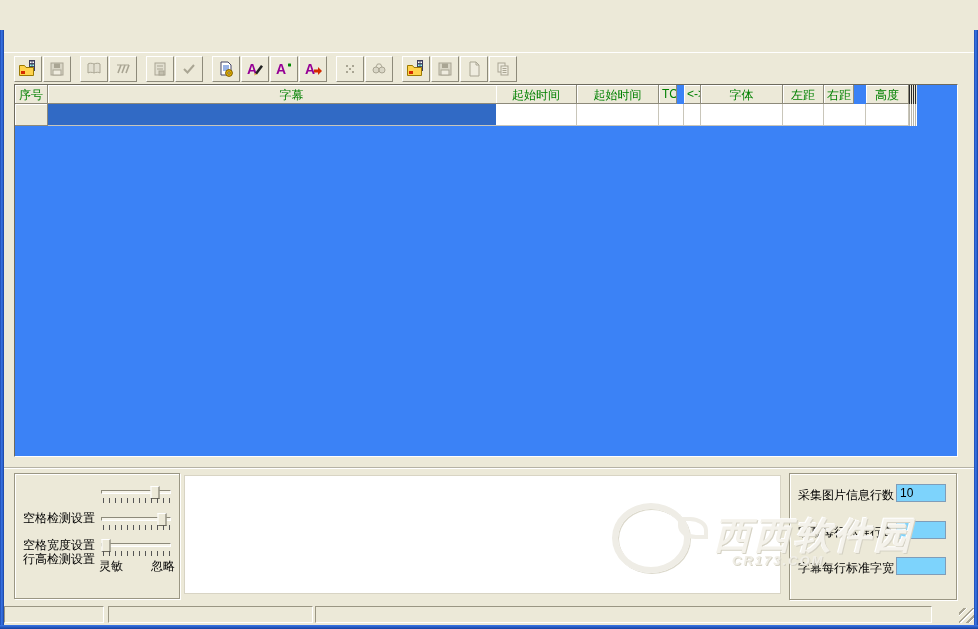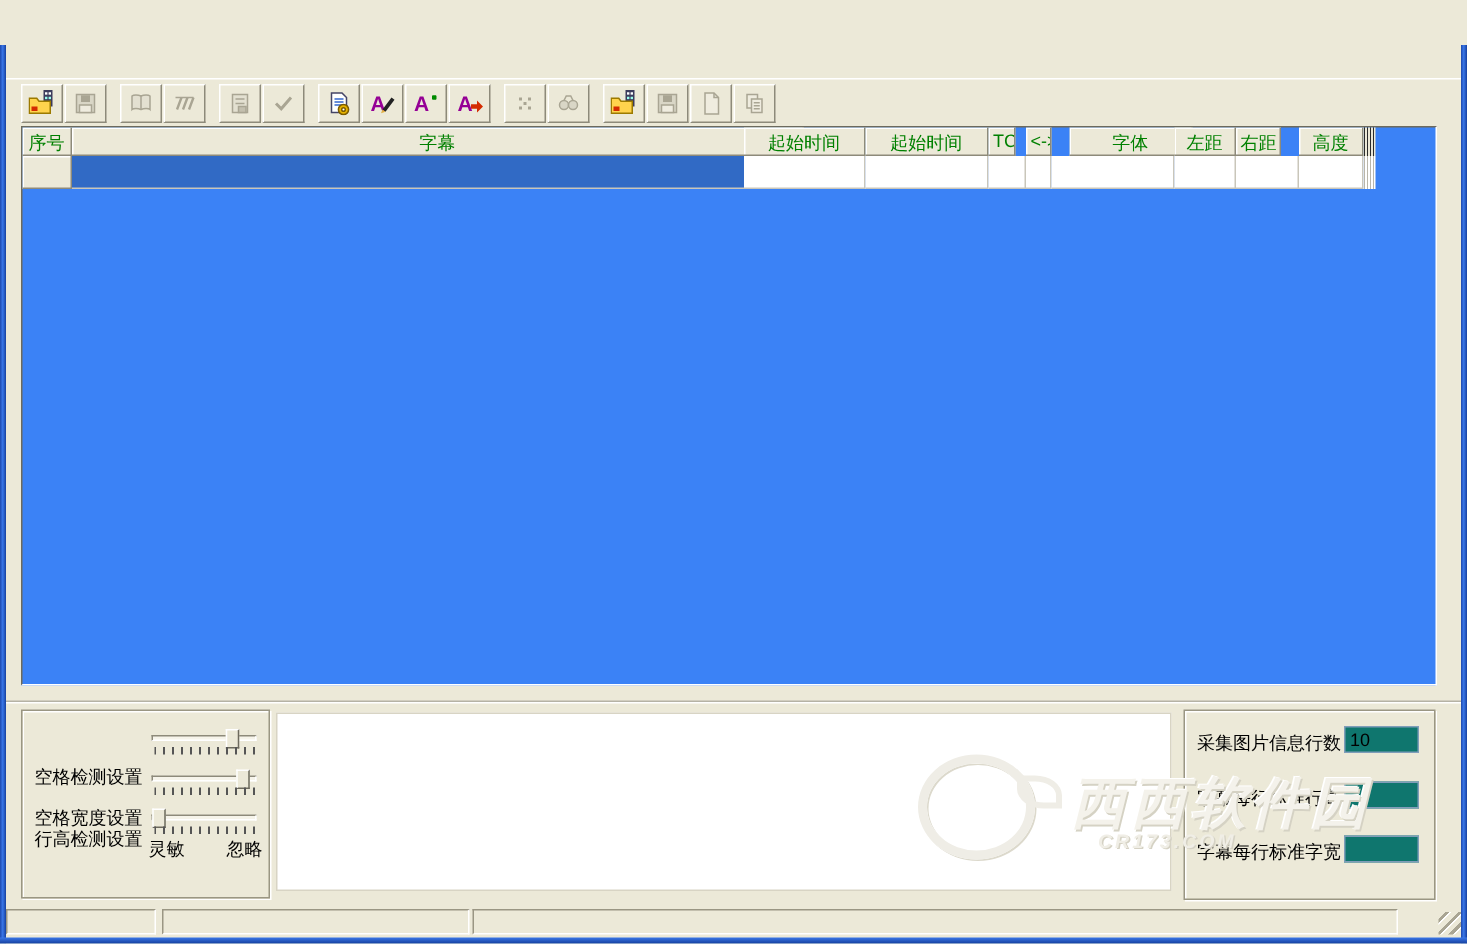--- a/index.html
+++ b/index.html
@@ -60,21 +60,21 @@
     border:1px solid;border-color:#fff #6d6a5d #6d6a5d #fff;box-sizing:border-box;}
   .ticks{position:absolute;left:88px;width:68px;height:5px;
     background:repeating-linear-gradient(90deg,#555 0 1px,transparent 1px 6px);}
   .scale-lbl{position:absolute;white-space:nowrap;}
   .switch-btn{position:absolute;left:8px;top:101px;width:152px;height:20px;background:#ECE9D8;
     border:1px solid;border-color:#fff #6d6a5d #6d6a5d #fff;box-shadow:1px 1px 0 #3c3a30;
     box-sizing:border-box;text-align:center;padding-top:3px;}
   .preview{position:absolute;left:180px;top:7px;width:597px;height:119px;background:#fff;border:1px solid #d8d4c4;box-sizing:border-box;}
   .grp-right{position:absolute;left:785px;top:5px;width:168px;height:127px;}
   .f-label{position:absolute;left:8px;white-space:nowrap;}
-  .xp-input{position:absolute;left:106px;width:50px;height:18px;border:1px solid #7F9DB9;background:#0f766e;
+  .xp-input{position:absolute;left:106px;width:50px;height:18px;border:1px solid #7F9DB9;background:#7dd3fc;
     font-family:"Liberation Sans","DejaVu Sans",sans-serif;font-size:12px;padding:1px 3px;box-sizing:border-box;}
   
   .watermark{position:absolute;left:612px;top:503px;z-index:5;pointer-events:none;display:flex;align-items:flex-start;}
   .wm-circle{width:66px;height:58px;border:6px solid #efede6;border-radius:50%;
     box-shadow:1px 1px 0 #dcd9cc, inset 1px 1px 0 #dcd9cc;}
   .wm-leaf{width:22px;height:14px;border:4px solid #efede6;border-radius:0 60% 0 60%;margin:14px 0 0 -12px;}
   .wm-text{font-size:37px;font-weight:bold;font-style:italic;color:#f4f2eb;letter-spacing:3px;margin:8px 0 0 6px;
     text-shadow:1px 1px 0 #d5d2c4,-1px -1px 0 #fff;white-space:nowrap;}
   .wm-domain{position:absolute;left:120px;top:50px;font-size:13px;font-weight:bold;font-style:italic;
     color:#f0eee6;text-shadow:1px 1px 0 #d5d2c4;letter-spacing:2px;}
@@ -228,21 +228,21 @@
     </div>
   </div>
 
   <div class="grid">
     <div class="hcell" style="left:0;width:33px;">序号</div>
     <div class="hcell" style="left:33px;width:488px;">字幕</div>
     <div class="hcell" style="left:481px;width:81px;">起始时间</div>
     <div class="hcell" style="left:562px;width:82px;">起始时间</div>
     <div class="hcell" style="left:644px;width:18px;">TCF</div>
     <div class="hcell" style="left:669px;width:17px;">&lt;-&gt;</div>
-    <div class="hcell" style="left:686px;width:82px;margin-left:12px;">字体</div>
+    <div class="hcell" style="left:686px;width:82px;">字体</div>
     <div class="hcell" style="left:768px;width:41px;">左距</div>
     <div class="hcell" style="left:809px;width:30px;">右距</div>
     <div class="hcell" style="left:851px;width:43px;">高度</div>
     <div class="hnarrow" style="left:894px;"></div>
 
     <div class="rcell fixed" style="left:0;width:33px;"></div>
     <div class="rcell selected" style="left:33px;width:448px;"></div>
     <div class="rcell" style="left:481px;width:81px;"></div>
     <div class="rcell" style="left:562px;width:82px;"></div>
     <div class="rcell" style="left:644px;width:25px;"></div>

